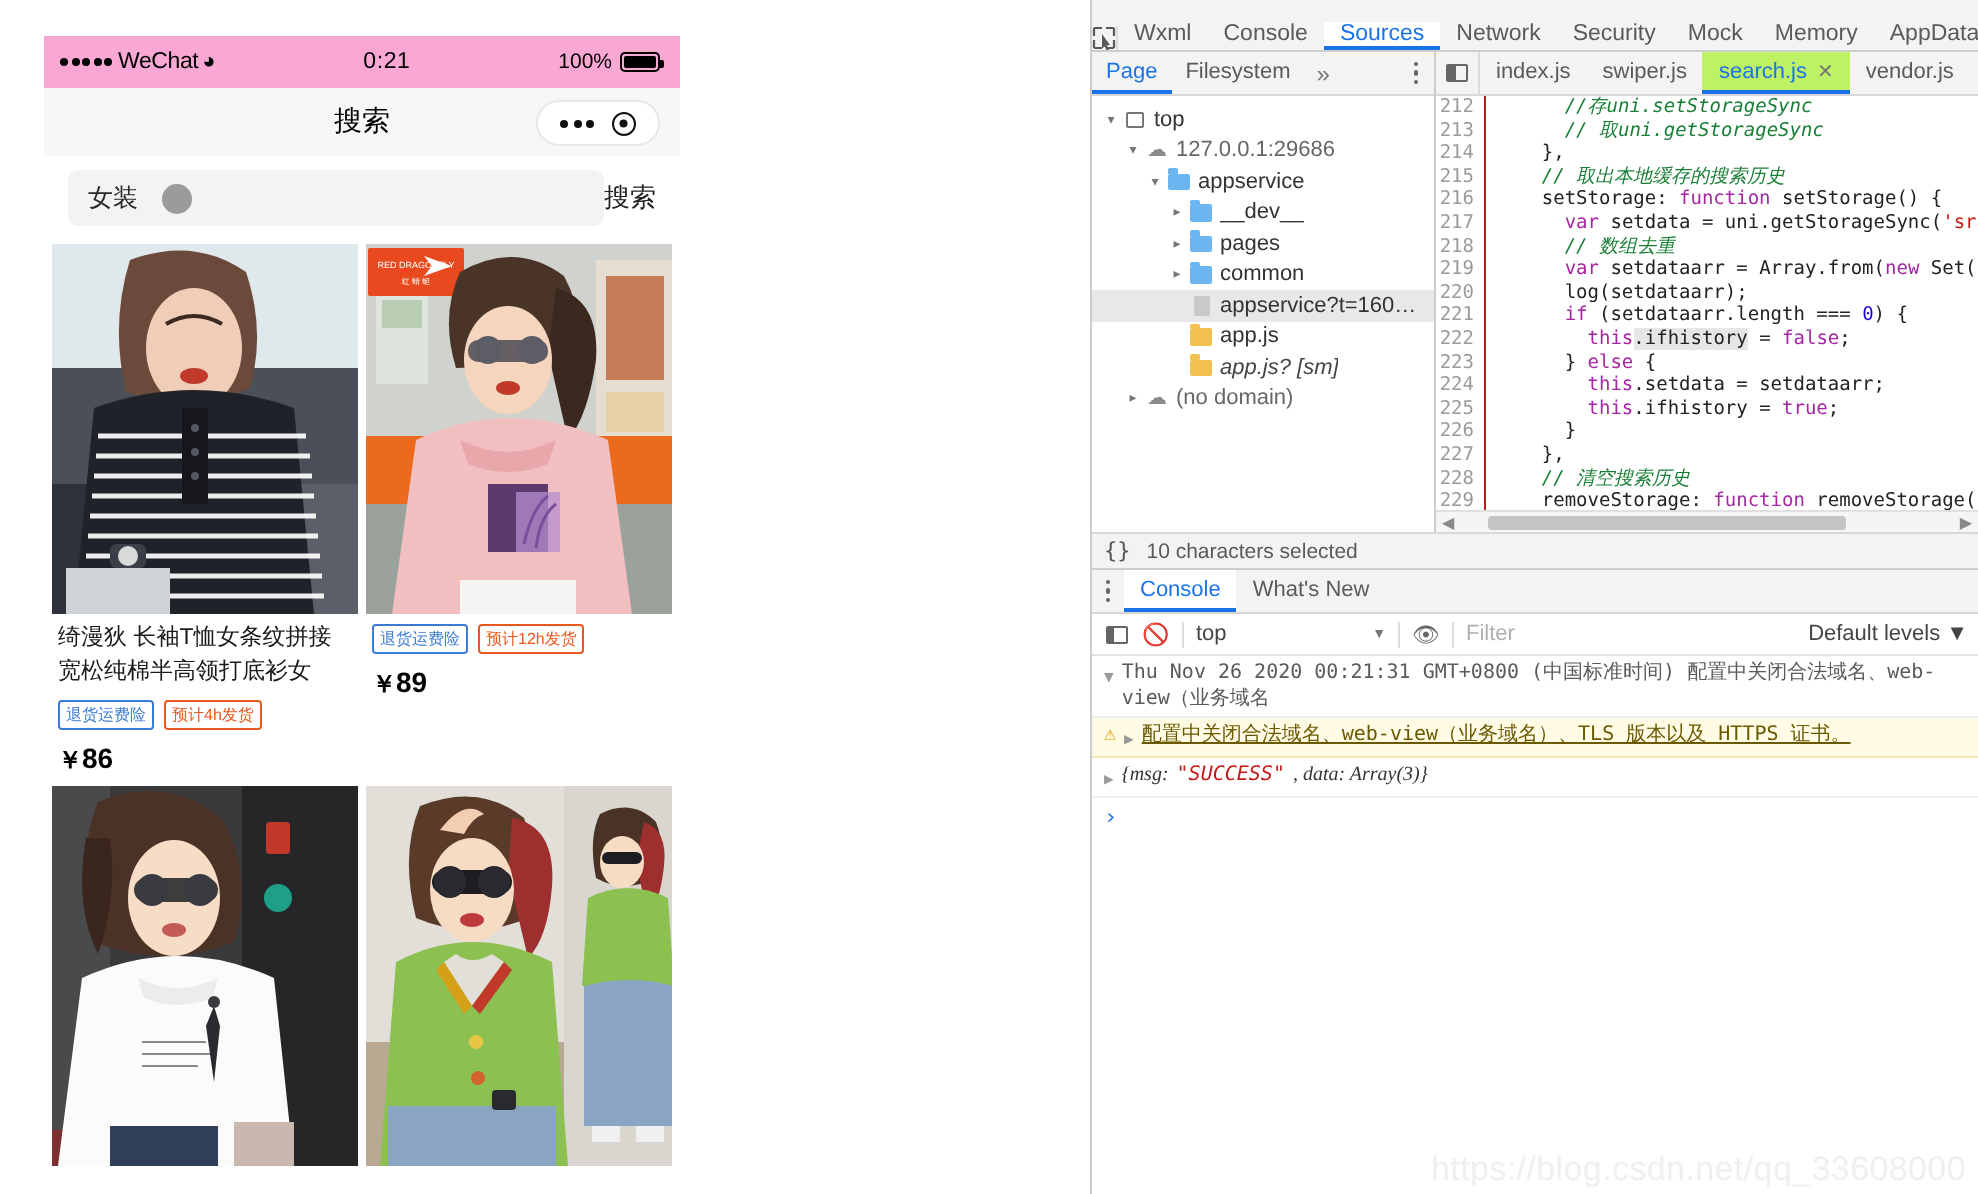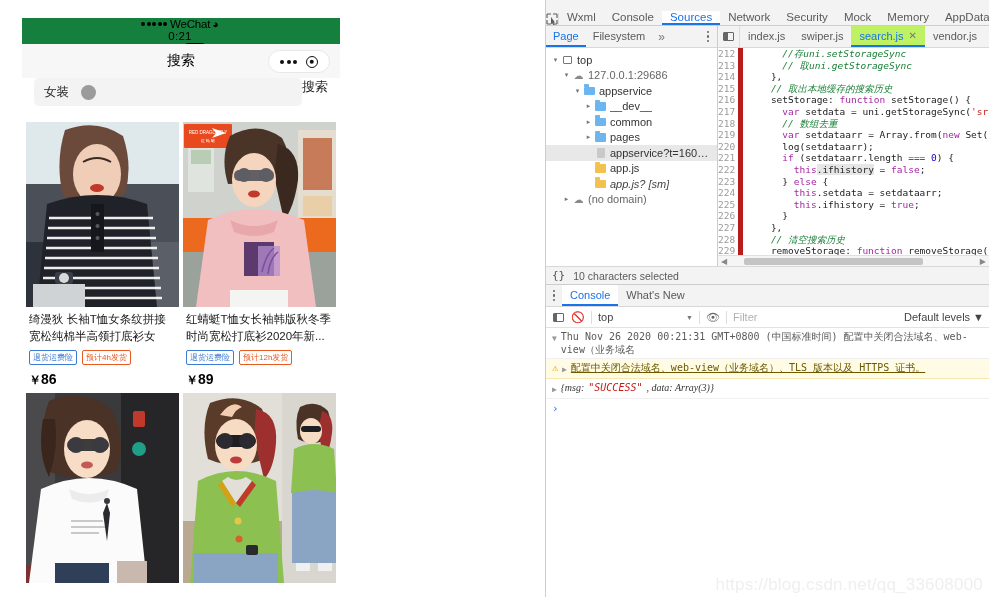--- a/index.html
+++ b/index.html
@@ -15,22 +15,21 @@
   
   #phone {
     position: absolute; left: 22px; top: 18px;
     width: 318px; height: 575px;
     background: #ffffff;
     overflow: hidden;
   }
   .status-bar {
     height: 26px; display:flex; align-items:center;
     padding: 0 10px 0 8px; font-size: 11.5px; color:#000;
-    background:#15803d;
-    flex-direction:column;
+    background:#f9a8d4;
   }
   .sb-left { display:flex; align-items:center; gap:3px; flex:0 0 auto; }
   .sig-dots { display:flex; gap:1.5px; align-items:center; }
   .sig-dots i { width:4px; height:4px; border-radius:50%; background:#000; display:block; }
   .carrier { font-size:11.5px; letter-spacing:-0.2px; }
   .wifi { font-size:11px; margin-left:-1px; }
   .sb-center { flex:1 1 auto; text-align:center; font-size:11.5px; letter-spacing:0.3px; }
   .sb-right { display:flex; align-items:center; gap:4px; flex:0 0 auto; font-size:10.5px; }
   .battery {
     width:20px; height:10px; border:1.3px solid #000; border-radius:2.5px;
@@ -59,21 +58,21 @@
   .cap-target {
     width:12px; height:12px; border-radius:50%;
     border:1.6px solid #111; position:relative;
   }
   .cap-target::after{
     content:""; position:absolute; left:50%; top:50%; transform:translate(-50%,-50%);
     width:4.5px; height:4.5px; border-radius:50%; background:#111;
   }
 
   .search-row {
-    height:42px; background:#fff; display:flex; align-items:flex-start;
+    height:42px; background:#fff; display:flex; align-items:center;
     padding: 0 10px 0 12px; 
   }
   .search-box {
     flex:1; height:28px; background:#f3f3f3; border-radius:5px;
     display:flex; align-items:center; padding:0 10px; gap:12px;
     font-size:12.5px; color:#2a2a2a;
   }
   .search-cursor {
     width:15px; height:15px; border-radius:50%; background:#9b9b9b;
     flex:0 0 auto;
@@ -160,22 +159,22 @@
   .fb-icon .pnl { width:11px; height:9px; border:1.3px solid #666; border-radius:1px; position:relative;}
   .fb-icon .pnl::before{content:"";position:absolute;left:0;top:0;bottom:0;width:3.5px;background:#666;}
   .ftab { padding:0 8px; display:flex; align-items:center; gap:5px; font-size:11px; color:#5a5a5a; border-bottom:2px solid transparent; white-space:nowrap;}
   .ftab.active { color:#1a73e8; border-bottom-color:#1a73e8; background:#bef264; }
   .ftab .x { font-size:10px; color:#777; }
 
   .code-area { flex:1; overflow:hidden; position:relative; background:#fff; }
   .code-lines { font-family:"DejaVu Sans Mono", monospace; font-size:9.5px; line-height:11.6px; white-space:pre; }
   .cl { display:flex; height:11.6px; }
   .ln {
-    width:25px; flex:0 0 25px; text-align:left; padding-right:5px;
-    color:#9a9a9a; background:#fff; border-right:5px solid #b91c1c; user-select:none;
+    width:25px; flex:0 0 25px; text-align:right; padding-right:5px;
+    color:#9a9a9a; background:#fff; border-right:1px solid #b91c1c; user-select:none;
   }
   .cc { padding-left:5px; color:#222; overflow:hidden; }
   .k-com { color:#1a7f37; font-style:italic; }
   .k-kw  { color:#a626a4; }
   .k-str { color:#c41a16; }
   .k-num { color:#1c00cf; }
   .k-this{ color:#a626a4; }
   .hl { background:#e6e6e6; }
 
   .hscroll {
@@ -344,21 +343,20 @@
             <ellipse cx="72" cy="72" rx="6" ry="3.5" fill="#c0392b"></ellipse>
             <path d="M26 98 q46 -22 96 0 l12 87 l-120 0z" fill="#f2bfc0"></path>
             <path d="M48 98 q24 12 48 0 l-4 12 q-20 8 -40 0z" fill="#e8a8ab"></path>
             <rect x="62" y="120" width="30" height="34" fill="#5d3a6e"></rect>
             <rect x="76" y="124" width="22" height="30" fill="#b58fd0" opacity="0.75"></rect>
             <path d="M80 150 q4 -18 12 -24" stroke="#7a4e9c" stroke-width="1.5" fill="none"></path>
             <path d="M86 152 q2 -16 10 -22" stroke="#7a4e9c" stroke-width="1.5" fill="none"></path>
             <rect x="48" y="168" width="58" height="17" fill="#f4f4f2"></rect>
           </svg>
         </div>
-        <div class="title">红蜻蜓T恤女长袖韩版秋冬季时尚宽松打底衫2020年新...</div>
         <div class="tags">
           <span class="tag blue">退货运费险</span>
           <span class="tag orange">预计12h发货</span>
         </div>
         <div class="price"><span class="cur">￥</span><span>89</span></div>
       </div>
 
       <div class="card">
         <div class="thumb" style="height:190px">
           <svg viewBox="0 0 155 190" preserveAspectRatio="xMidYMid slice">
@@ -502,29 +500,29 @@
                 <span class="folder"></span>
               </span>
             <span class="tlabel">__dev__</span>
           </div>
 
           <div class="tnode" style="padding-left:37px">
             <span class="tw">▸</span>
             <span class="ticon">
                 <span class="folder"></span>
               </span>
-            <span class="tlabel">common</span>
+            <span class="tlabel">pages</span>
           </div>
 
           <div class="tnode" style="padding-left:37px">
             <span class="tw">▸</span>
             <span class="ticon">
                 <span class="folder"></span>
               </span>
-            <span class="tlabel">pages</span>
+            <span class="tlabel">common</span>
           </div>
 
           <div class="tnode sel" style="padding-left:37px">
             <span class="tw"></span>
             <span class="ticon">
                 <span class="doc"></span>
               </span>
             <span class="tlabel">appservice?t=160632127824</span>
           </div>
 

